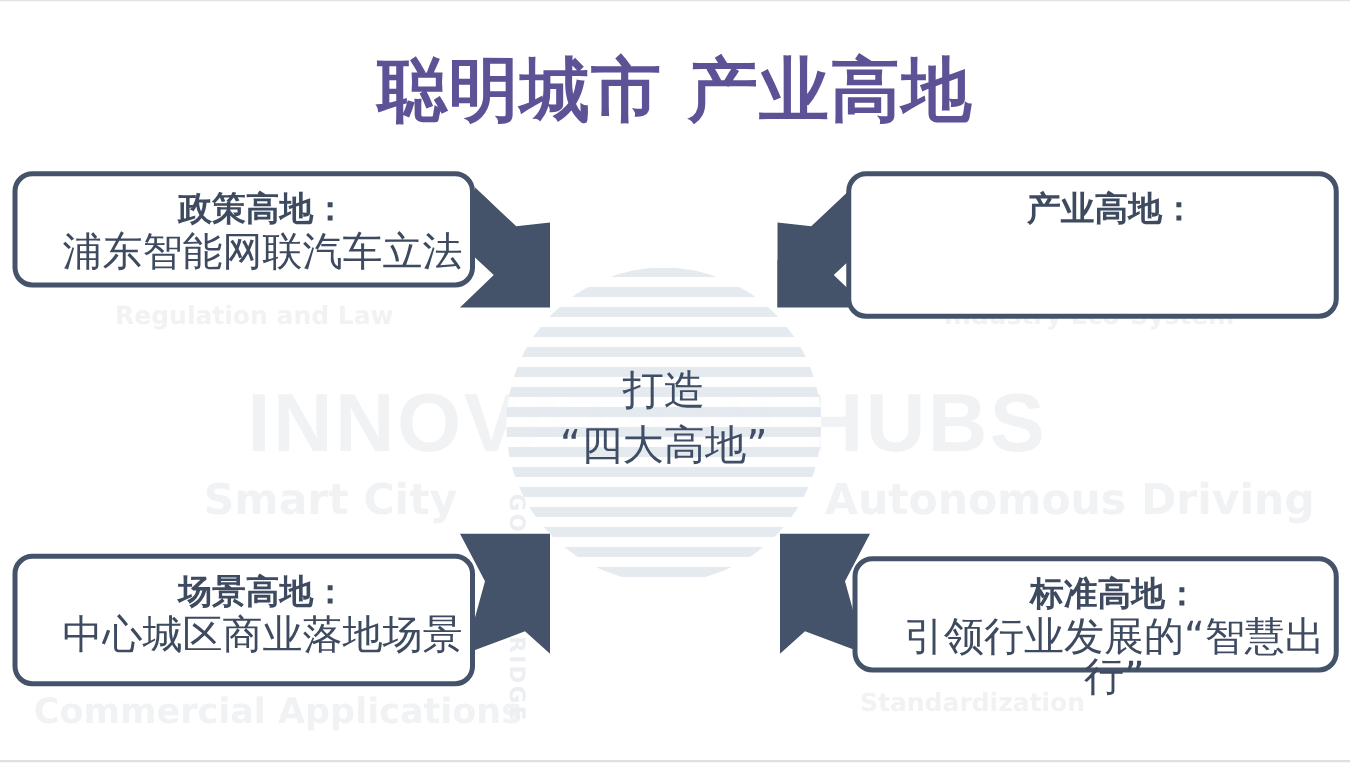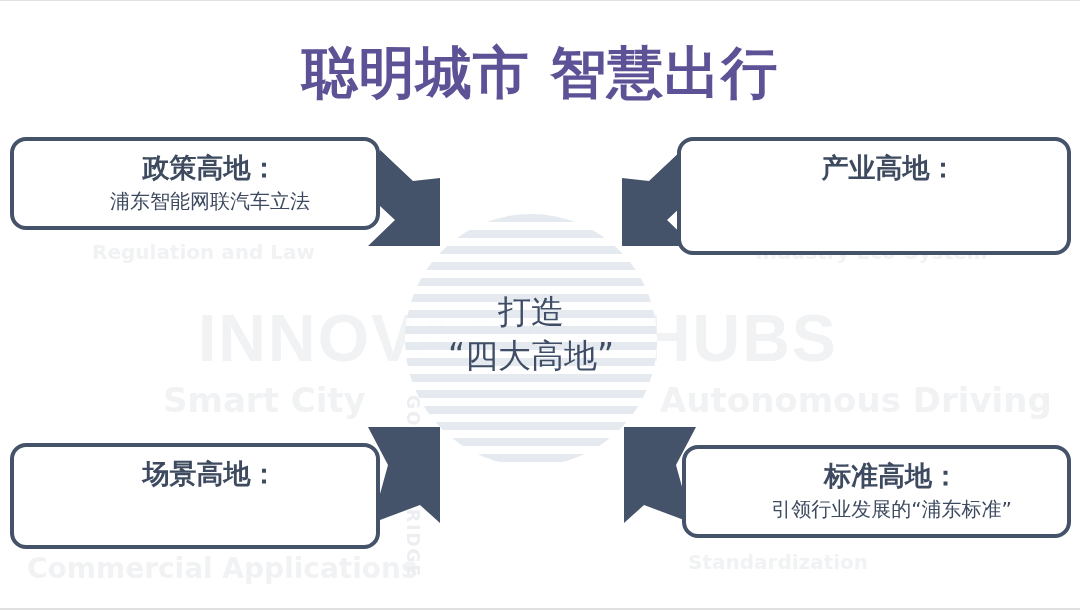--- a/index.html
+++ b/index.html
@@ -41,21 +41,21 @@
       color: #3f4e66; font-weight: normal; font-size: 33px; line-height: 44px;
     }
 
     .arrow { position: absolute; }
 
     .box {
       position: absolute; border: 4px solid #445369; border-radius: 16px; background: #ffffff;
       box-sizing: border-box; text-align: center; color: #3d4a5f; padding-left: 30px;
     }
     .box .head { font-size: 27px; font-weight: bold; line-height: 34px; margin-top: 10px; color: #3d4a5f; }
-    .box .sub { font-size: 20px; line-height: 32px; color: #3d4a5f; }
+    .box .sub { font-size: 32px; line-height: 32px; color: #3d4a5f; }
 
     .box-tl { left: 10px; top: 137px; width: 370px; height: 93px; }
     .box-tr { left: 677px; top: 137px; width: 394px; height: 118px; }
     .box-bl { left: 10px; top: 443px; width: 370px; height: 106px; }
     .box-br { left: 682px; top: 445px; width: 389px; height: 93px; }
   </style>
 </head>
 <body>
 
 <div class="topline"></div>
@@ -64,21 +64,21 @@
 <div class="wm wm-sc">Smart City</div>
 <div class="wm wm-ad">Autonomous Driving</div>
 <div class="wm wm-reg">Regulation and Law</div>
 <div class="wm wm-ind">Industry Eco-System</div>
 <div class="wm wm-ca">Commercial Applications</div>
 <div class="wm wm-st">Standardization</div>
 
 <div class="circle"></div>
 <div class="wm wm-vert">GOLDEN BRIDGE</div>
 
-<div class="title">聪明城市 智慧出行</div>
+<div class="title">聪明城市 产业高地</div>
 
 <svg class="arrow" style="left:360px;top:148px" width="84" height="100" viewBox="0 0 84 100">
   <polygon points="20,2 80,60 80,98 8,98 35,72 20,58" fill="#445369"></polygon>
   <polygon points="20,2 53,33 80,30 80,98" fill="#445369"></polygon>
 </svg>
 <svg class="arrow" style="left:618px;top:148px" width="84" height="100" viewBox="0 0 84 100">
   <polygon points="64,2 4,60 4,98 76,98 49,72 64,58" fill="#445369"></polygon>
   <polygon points="64,2 31,33 4,30 4,98" fill="#445369"></polygon>
 </svg>
 <svg class="arrow" style="left:364px;top:425px" width="80" height="100" viewBox="0 0 80 100">
@@ -92,25 +92,26 @@
   <div class="head">政策高地：</div>
   <div class="sub">浦东智能网联汽车立法</div>
 </div>
 
 <div class="box box-tr">
   <div class="head">产业高地：</div>
 </div>
 
 <div class="box box-bl">
   <div class="head">场景高地：</div>
+  <div class="sub">中心城区商业落地场景</div>
 </div>
 
 <div class="box box-br">
   <div class="head">标准高地：</div>
-  <div class="sub">引领行业发展的“浦东标准”</div>
+  <div class="sub">引领行业发展的“智慧出行”</div>
 </div>
 
 <div class="center-text">
   <div>打造</div>
   <div>“四大高地”</div>
 </div>
 
 <div class="bottomline"></div>
 
 </body></html>

